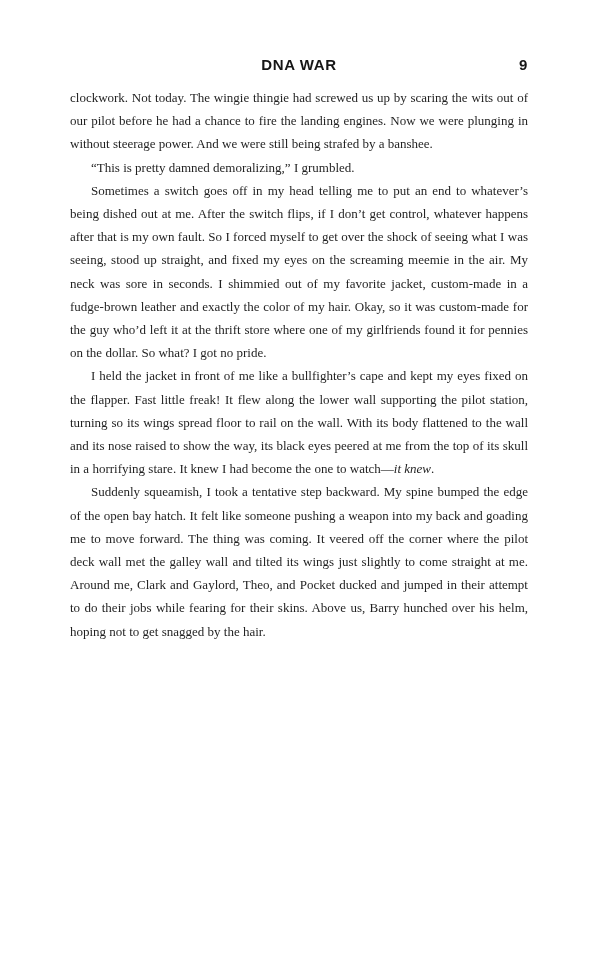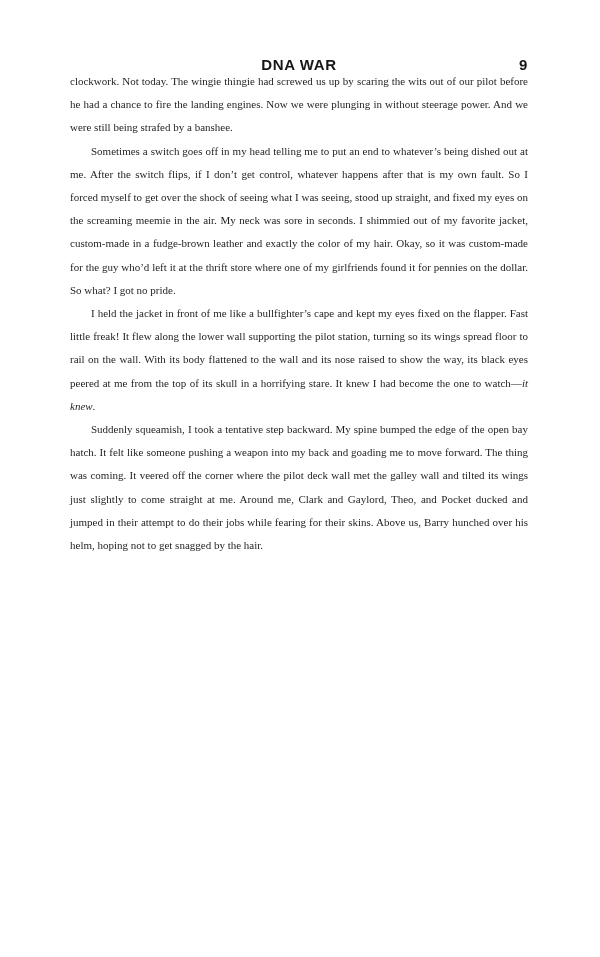--- a/index.html
+++ b/index.html
@@ -33,24 +33,24 @@
     position: absolute;
     right: 0;
     top: 0;
     font-family: "Liberation Sans", sans-serif;
     font-weight: 700;
     font-size: 15px;
     color: #161616;
   }
   .body-text {
     position: absolute;
-    top: 70px;
+    top: 86px;
     left: 70px;
     width: 458px;
-    font-size: 11px;
+    font-size: 13px;
     line-height: 23.2px;
     text-align: justify;
     text-justify: inter-word;
   }
   .body-text p {
     margin: 0;
     padding: 0;
   }
   .body-text p.indent {
     text-indent: 21px;
@@ -67,20 +67,21 @@
 
   <header class="running-head">
     <span class="title">DNA WAR</span>
     <span class="pagenum">9</span>
   </header>
 
   <main class="body-text">
 
     <p><span>clockwork. Not today. The wingie thingie had screwed us up by scaring the wits out of our pilot before he had a chance to fire the landing engines. Now we were plunging in without steerage power. And we were still being strafed by a banshee.</span></p>
 
+    <p class="indent"><span>“This is pretty damned demoralizing,” I grumbled.</span></p>
 
     <p class="indent"><span>Sometimes a switch goes off in my head telling me to put an end to whatever’s being dished out at me. After the switch flips, if I don’t get control, whatever happens after that is my own fault. So I forced myself to get over the shock of seeing what I was seeing, stood up straight, and fixed my eyes on the screaming meemie in the air. My neck was sore in seconds. I shimmied out of my favorite jacket, custom-made in a fudge-brown leather and exactly the color of my hair. Okay, so it was custom-made for the guy who’d left it at the thrift store where one of my girlfriends found it for pennies on the dollar. So what? I got no pride.</span></p>
 
     <p class="indent"><span>I held the jacket in front of me like a bullfighter’s cape and kept my eyes fixed on the flapper. Fast little freak!  It flew along the lower wall supporting the pilot station, turning so its wings spread floor to rail on the wall. With its body flattened to the wall and its nose raised to show the way, its black eyes peered at me from the top of its skull in a horrifying stare. It knew I had become the one to watch—</span><em>it knew</em><span>.</span></p>
 
     <p class="indent"><span>Suddenly squeamish, I took a tentative step backward. My spine bumped the edge of the open bay hatch. It felt like someone pushing a weapon into my back and goading me to move forward. The thing was coming. It veered off the corner where the pilot deck wall met the galley wall and tilted its wings just slightly to come straight at me. Around me, Clark and Gaylord, Theo, and Pocket ducked and jumped in their attempt to do their jobs while fearing for their skins. Above us, Barry hunched over his helm, hoping not to get snagged by the hair.</span></p>
 
   </main>
 
 </div>

